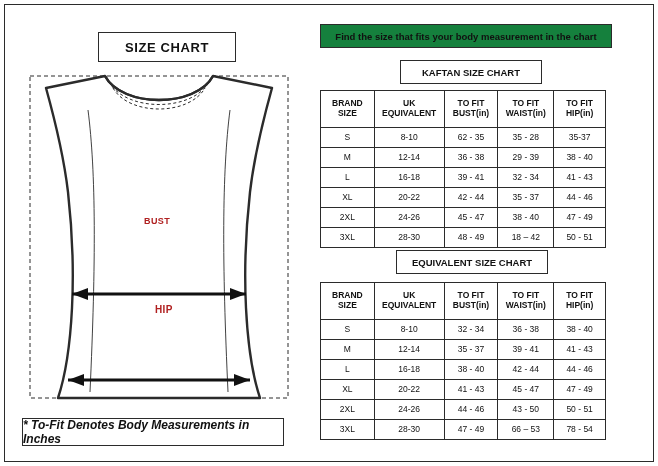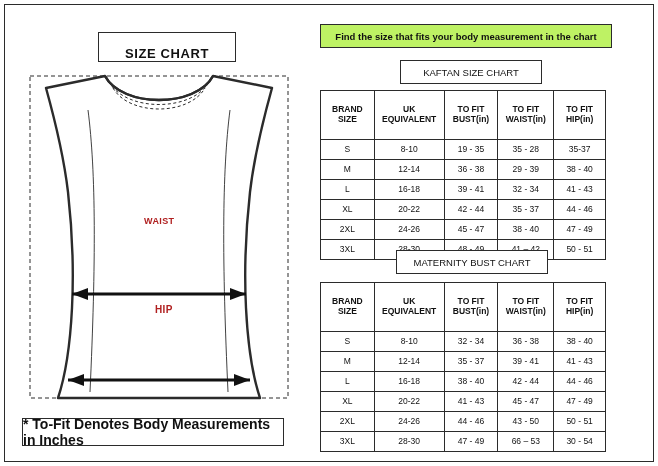--- a/index.html
+++ b/index.html
@@ -34,21 +34,21 @@
     height: 446px;
   }
   .size-chart-title-box {
     position: absolute;
     left: 88px;
     top: 22px;
     width: 136px;
     height: 28px;
     border: 1px solid #2b2b2b;
     display: flex;
-    align-items: flex-end;
+    align-items: center;
     justify-content: center;
     background: #fff;
   }
   .size-chart-title-box span {
     font-size: 13px;
     font-weight: bold;
     letter-spacing: 0.6px;
   }
   .garment-wrap {
     position: absolute;
@@ -84,61 +84,62 @@
     top: 408px;
     width: 260px;
     height: 26px;
     border: 1px solid #2b2b2b;
     display: flex;
     align-items: center;
     justify-content: center;
     background: #fff;
   }
   .footnote-box span {
-    font-size: 14px;
-    font-weight: bold;
+    font-size: 12px;
+    font-weight: bold;
+    font-style: italic;
   }
 
   
   .right-panel {
     position: absolute;
     left: 316px;
     top: 10px;
     width: 330px;
     height: 446px;
   }
   .banner-box {
     position: absolute;
     left: 4px;
     top: 14px;
     width: 290px;
     height: 22px;
     border: 1px solid #2b2b2b;
     display: flex;
     align-items: center;
     justify-content: center;
-    background: #bef264;
+    background: #15803d;
   }
   .banner-box span {
     font-size: 9.5px;
     font-weight: bold;
   }
   .chart-heading-box {
     position: absolute;
     width: 140px;
     height: 22px;
     border: 1px solid #2b2b2b;
     display: flex;
     align-items: center;
     justify-content: center;
     background: #fff;
   }
   .chart-heading-box span {
     font-size: 9.5px;
-    font-weight: normal;
+    font-weight: bold;
   }
   #kaftan-heading { left: 84px; top: 50px; }
   #maternity-heading { left: 80px; top: 240px; width: 150px; }
 
   table.size-table {
     position: absolute;
     border-collapse: collapse;
     width: 286px;
     background: #fff;
   }
@@ -153,21 +154,21 @@
     padding: 0;
     height: 19px;
     line-height: 1.15;
     font-weight: normal;
     color: #111;
   }
   table.size-table thead th {
     font-weight: bold;
     height: 34px;
     font-size: 8.5px;
-    padding: 7px 2px;
+    padding: 1px 2px;
   }
   table.size-table td.brand {
     font-weight: normal;
   }
   table.size-table colgroup col.c1 { width: 54px; }
   table.size-table colgroup col.c2 { width: 70px; }
   table.size-table colgroup col.c3 { width: 54px; }
   table.size-table colgroup col.c4 { width: 56px; }
   table.size-table colgroup col.c5 { width: 52px; }
 </style>
@@ -214,21 +215,21 @@
       </g>
 
       <g>
         <line x1="58" y1="318" x2="240" y2="318" stroke="#111111" stroke-width="3.2"></line>
         <polygon points="58,318 74,312 74,324" fill="#111111"></polygon>
         <polygon points="240,318 224,312 224,324" fill="#111111"></polygon>
       </g>
     </svg>
   </div>
 
-  <div class="label-waist">WAIST</div>
+  <div class="label-waist">BUST</div>
   <div class="label-hip">HIP</div>
 
   <div class="footnote-box">
     <span>* To-Fit Denotes Body Measurements in Inches</span>
   </div>
 </div>
 
 <div class="right-panel">
 
   <div class="banner-box">
@@ -268,21 +269,21 @@
         <th>
           <div>TO FIT</div>
           <div>HIP(in)</div>
         </th>
       </tr>
     </thead>
     <tbody>
       <tr>
         <td class="brand">S</td>
         <td>8-10</td>
-        <td>19 - 35</td>
+        <td>62 - 35</td>
         <td>35 - 28</td>
         <td>35-37</td>
       </tr>
       <tr>
         <td class="brand">M</td>
         <td>12-14</td>
         <td>36 - 38</td>
         <td>29 - 39</td>
         <td>38 - 40</td>
       </tr>
@@ -304,28 +305,28 @@
         <td class="brand">2XL</td>
         <td>24-26</td>
         <td>45 - 47</td>
         <td>38 - 40</td>
         <td>47 - 49</td>
       </tr>
       <tr>
         <td class="brand">3XL</td>
         <td>28-30</td>
         <td>48 - 49</td>
-        <td>41 – 42</td>
+        <td>18 – 42</td>
         <td>50 - 51</td>
       </tr>
     </tbody>
   </table>
 
   <div class="chart-heading-box" id="maternity-heading">
-    <span>MATERNITY BUST CHART</span>
+    <span>EQUIVALENT SIZE CHART</span>
   </div>
 
   <table class="size-table" id="maternity-table">
     <colgroup>
         <col class="c1">
         <col class="c2">
         <col class="c3">
         <col class="c4">
         <col class="c5">
       </colgroup>
@@ -387,18 +388,18 @@
         <td>24-26</td>
         <td>44 - 46</td>
         <td>43 - 50</td>
         <td>50 - 51</td>
       </tr>
       <tr>
         <td class="brand">3XL</td>
         <td>28-30</td>
         <td>47 - 49</td>
         <td>66 – 53</td>
-        <td>30 - 54</td>
+        <td>78 - 54</td>
       </tr>
     </tbody>
   </table>
 
 </div>
 
 </body></html>

